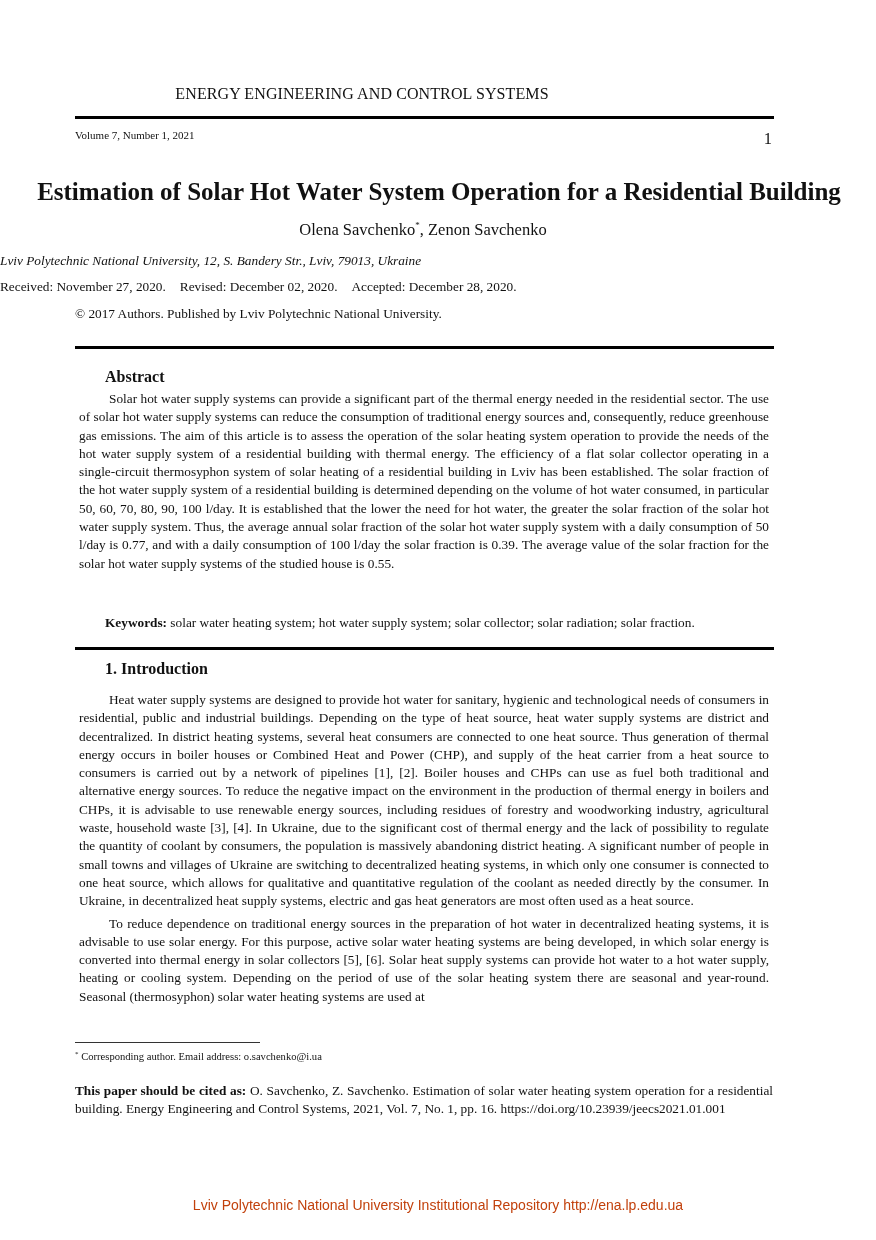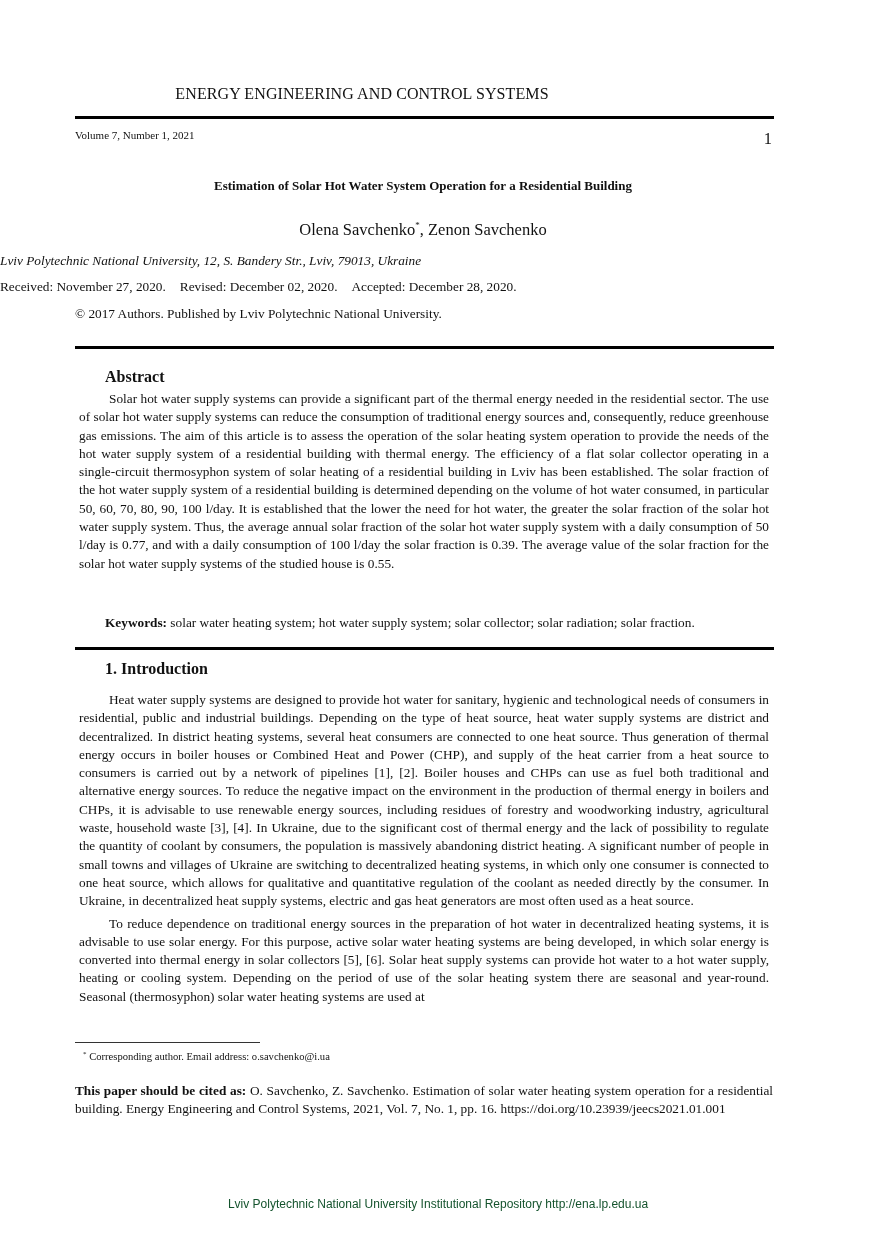--- a/index.html
+++ b/index.html
@@ -3,36 +3,36 @@
 <meta charset="utf-8">
 <style>
   html, body { margin: 0; padding: 0; background: #ffffff; }
   body { width: 876px; height: 1240px; position: relative; overflow: hidden;
          font-family: "Liberation Serif", serif; color: #111; }
   .abs { position: absolute; }
   .journal { top: 85px; left: 0; width: 724px; text-align: center; font-size: 16px; letter-spacing: 0.1px; }
   .rule-thick { left: 75px; width: 699px; height: 2.6px; background: #000; }
   .vol { top: 129px; left: 75px; font-size: 11px; }
   .pageno { top: 129px; right: 104px; font-size: 16.5px; }
-  .title { top: 178px; left: 0; width: 846px; padding-left: 0; text-align: center; font-size: 13px; font-weight: bold; }
+  .title { top: 178px; left: 0; width: 846px; padding-left: 16px; text-align: center; font-size: 25px; font-weight: bold; }
   .authors { top: 220px; left: 0; width: 846px; text-align: center; font-size: 16.5px; }
   .authors sup { font-size: 9px; vertical-align: 7px; }
   .affil { top: 253px; left: 0; width: 846px; text-align: left; font-size: 13.3px; font-style: italic; }
   .dates { top: 279px; left: 0; width: 846px; text-align: left; font-size: 13.3px; word-spacing: 0px; }
   .dates span + span { margin-left: 14px; }
   .copy { top: 306px; left: 75px; font-size: 13.3px; }
   .section-head { left: 105px; font-size: 16px; font-weight: bold; }
   .para { left: 75px; width: 698px; font-size: 13.3px; line-height: 18.3px; text-align: justify; }
   .para p { margin: 4px; text-indent: 30px; }
   .kw { top: 615px; left: 105px; font-size: 13.3px; }
   .fn-rule { top: 1042px; left: 75px; width: 185px; height: 1px; background: #333; }
-  .footnote { top: 1050px; left: 75px; font-size: 10.6px; margin-left: 8px; }
+  .footnote { top: 1050px; left: 75px; font-size: 10.6px; }
   .footnote sup { font-size: 7px; vertical-align: 4px; }
   .cite { top: 1082px; left: 75px; width: 698px; font-size: 13.3px; line-height: 18.3px; text-align: justify; }
-  .repo { top: 1197px; left: 0; width: 876px; text-align: center; font-family: "Liberation Sans", sans-serif; font-size: 12px; color: #14532d; }
+  .repo { top: 1197px; left: 0; width: 876px; text-align: center; font-family: "Liberation Sans", sans-serif; font-size: 14px; color: #c2410c; }
 </style>
 </head>
 <body>
 
 <div class="abs journal">ENERGY ENGINEERING AND CONTROL SYSTEMS</div>
 <div class="abs rule-thick" style="top:116px;"></div>
 <div class="abs vol">Volume 7, Number 1, 2021</div>
 <div class="abs pageno">1</div>
 
 <div class="abs title">Estimation of Solar Hot Water System Operation for a Residential Building</div>

